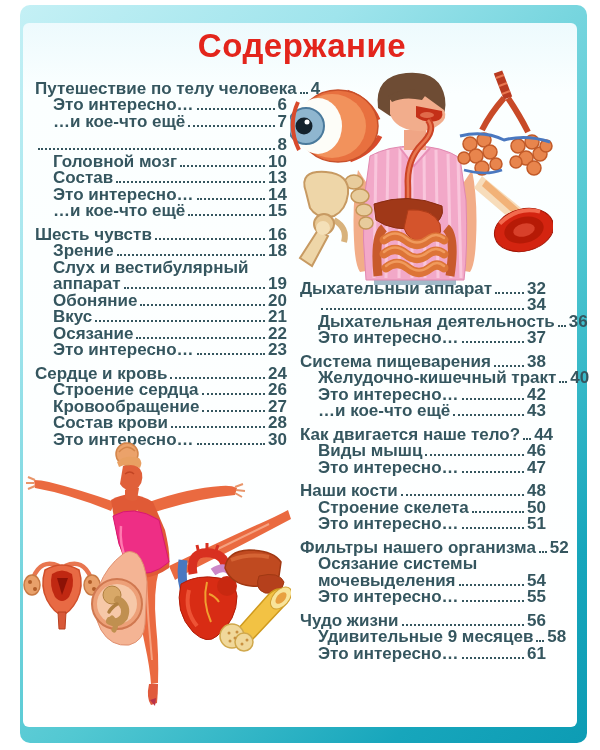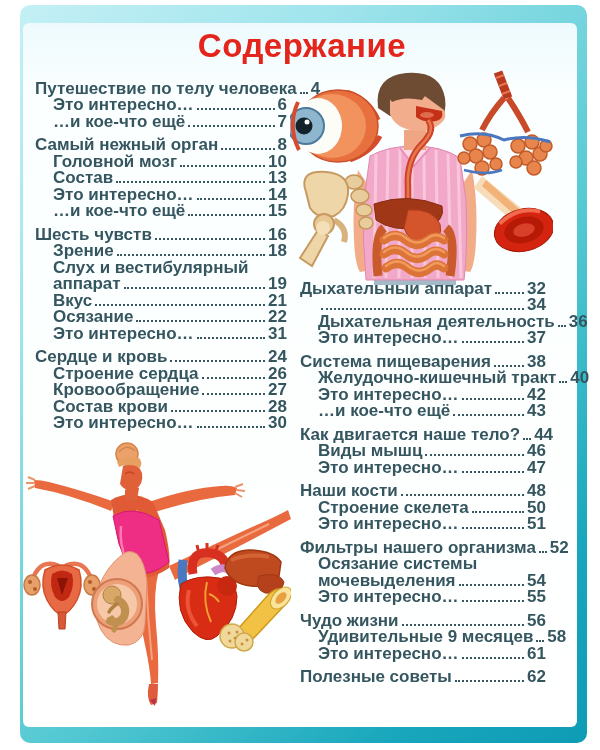--- a/index.html
+++ b/index.html
@@ -53,21 +53,20 @@
         <span class="lab">Это интересно…</span>
         <span class="dots"></span>
         <span class="pg">6</span>
       </div>
       <div class="toc-line sub">
         <span class="lab">…и кое-что ещё</span>
         <span class="dots"></span>
         <span class="pg">7</span>
       </div>
       <div class="toc-line gap">
-        <span class="lab">Самый нежный орган</span>
         <span class="dots"></span>
         <span class="pg">8</span>
       </div>
       <div class="toc-line sub">
         <span class="lab">Головной мозг</span>
         <span class="dots"></span>
         <span class="pg">10</span>
       </div>
       <div class="toc-line sub">
         <span class="lab">Состав</span>
@@ -96,33 +95,38 @@
       </div>
       <div class="toc-line sub">
         <span class="lab">Слух и вестибулярный</span>
       </div>
       <div class="toc-line sub">
         <span class="lab">аппарат</span>
         <span class="dots"></span>
         <span class="pg">19</span>
       </div>
       <div class="toc-line sub">
+        <span class="lab">Обоняние</span>
+        <span class="dots"></span>
+        <span class="pg">20</span>
+      </div>
+      <div class="toc-line sub">
         <span class="lab">Вкус</span>
         <span class="dots"></span>
         <span class="pg">21</span>
       </div>
       <div class="toc-line sub">
         <span class="lab">Осязание</span>
         <span class="dots"></span>
         <span class="pg">22</span>
       </div>
       <div class="toc-line sub">
         <span class="lab">Это интересно…</span>
         <span class="dots"></span>
-        <span class="pg">31</span>
+        <span class="pg">23</span>
       </div>
       <div class="toc-line gap">
         <span class="lab">Сердце и кровь</span>
         <span class="dots"></span>
         <span class="pg">24</span>
       </div>
       <div class="toc-line sub">
         <span class="lab">Строение сердца</span>
         <span class="dots"></span>
         <span class="pg">26</span>
@@ -238,25 +242,20 @@
       </div>
       <div class="toc-line sub">
         <span class="lab">Удивительные 9 месяцев</span>
         <span class="dots"></span>
         <span class="pg">58</span>
       </div>
       <div class="toc-line sub">
         <span class="lab">Это интересно…</span>
         <span class="dots"></span>
         <span class="pg">61</span>
-      </div>
-      <div class="toc-line gap">
-        <span class="lab">Полезные советы</span>
-        <span class="dots"></span>
-        <span class="pg">62</span>
       </div>
     </div>
 
   <div class="art art-top">
     <svg viewBox="0 0 263 215">
 
       <g transform="translate(2,16)">
         <path d="M55,6 Q78,14 86,34" stroke="#d84a2c" stroke-width="5" fill="none"></path>
         <path d="M58,74 Q80,66 88,50" stroke="#d84a2c" stroke-width="5" fill="none"></path>
         <ellipse cx="46" cy="40" rx="40" ry="36" fill="#e8703f" stroke="#c8502a" stroke-width="1.5"></ellipse>

